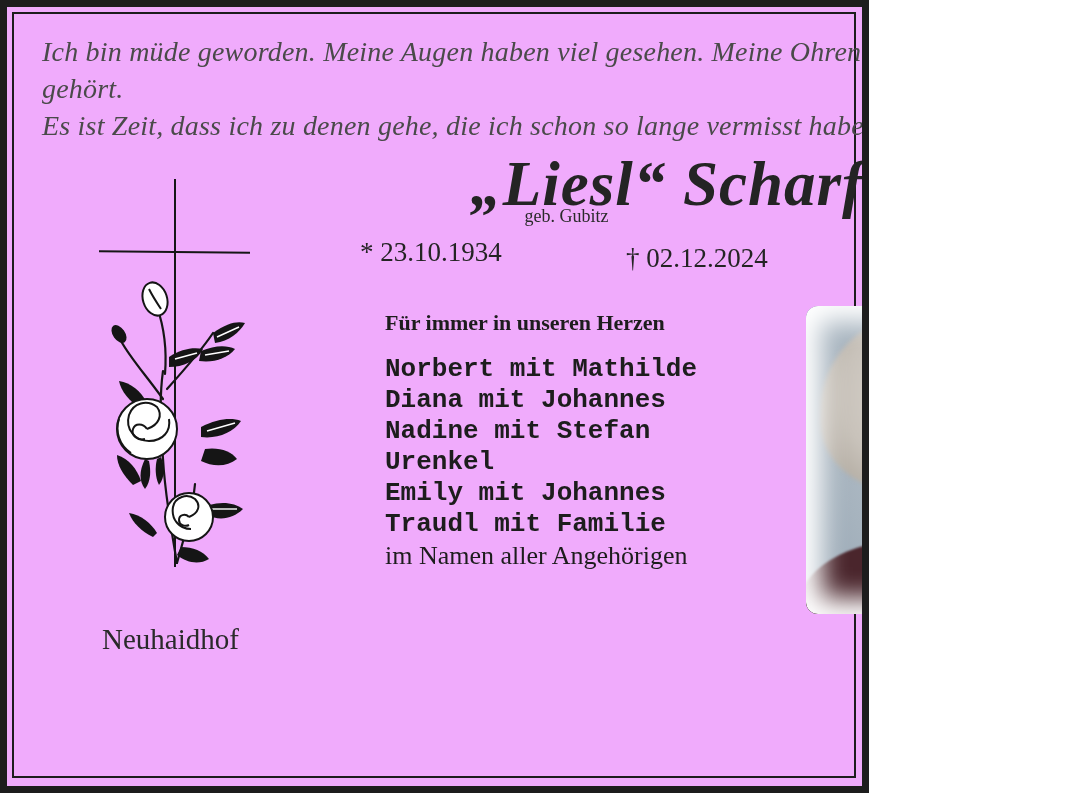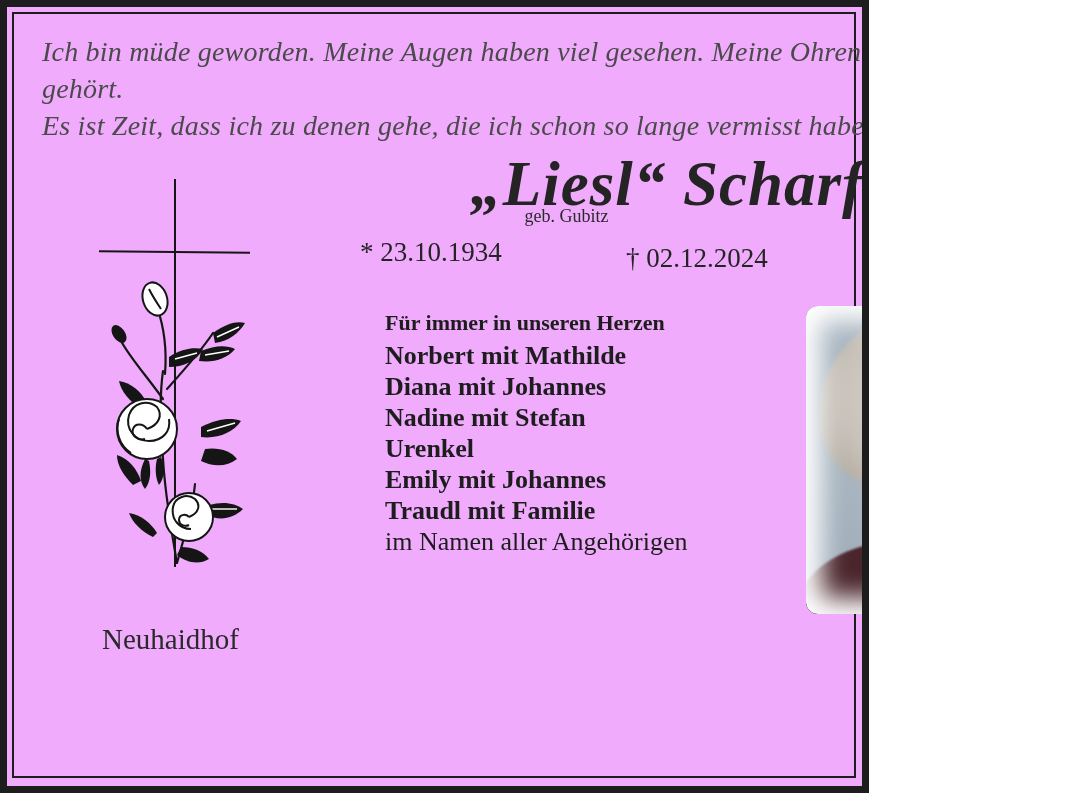--- a/index.html
+++ b/index.html
@@ -57,21 +57,21 @@
   }
   
   .memorial{
     position:absolute;
     left:378px;top:301px;width:400px;
   }
   .memorial-heading{
     font-size:22px;line-height:30px;
     font-weight:bold;color:#1d1d1d;
   }
-  .mourners{margin-top:2px;}
+  .mourners{margin-top:16px;font-family:Liberation Mono, monospace;}
   .mourner{
     font-size:26px;line-height:31px;
     font-weight:bold;color:#1d1d1d;
   }
   .closing{
     font-size:26px;line-height:31px;
     color:#1d1d1d;
     font-family:Liberation Serif, serif;
   }
   

